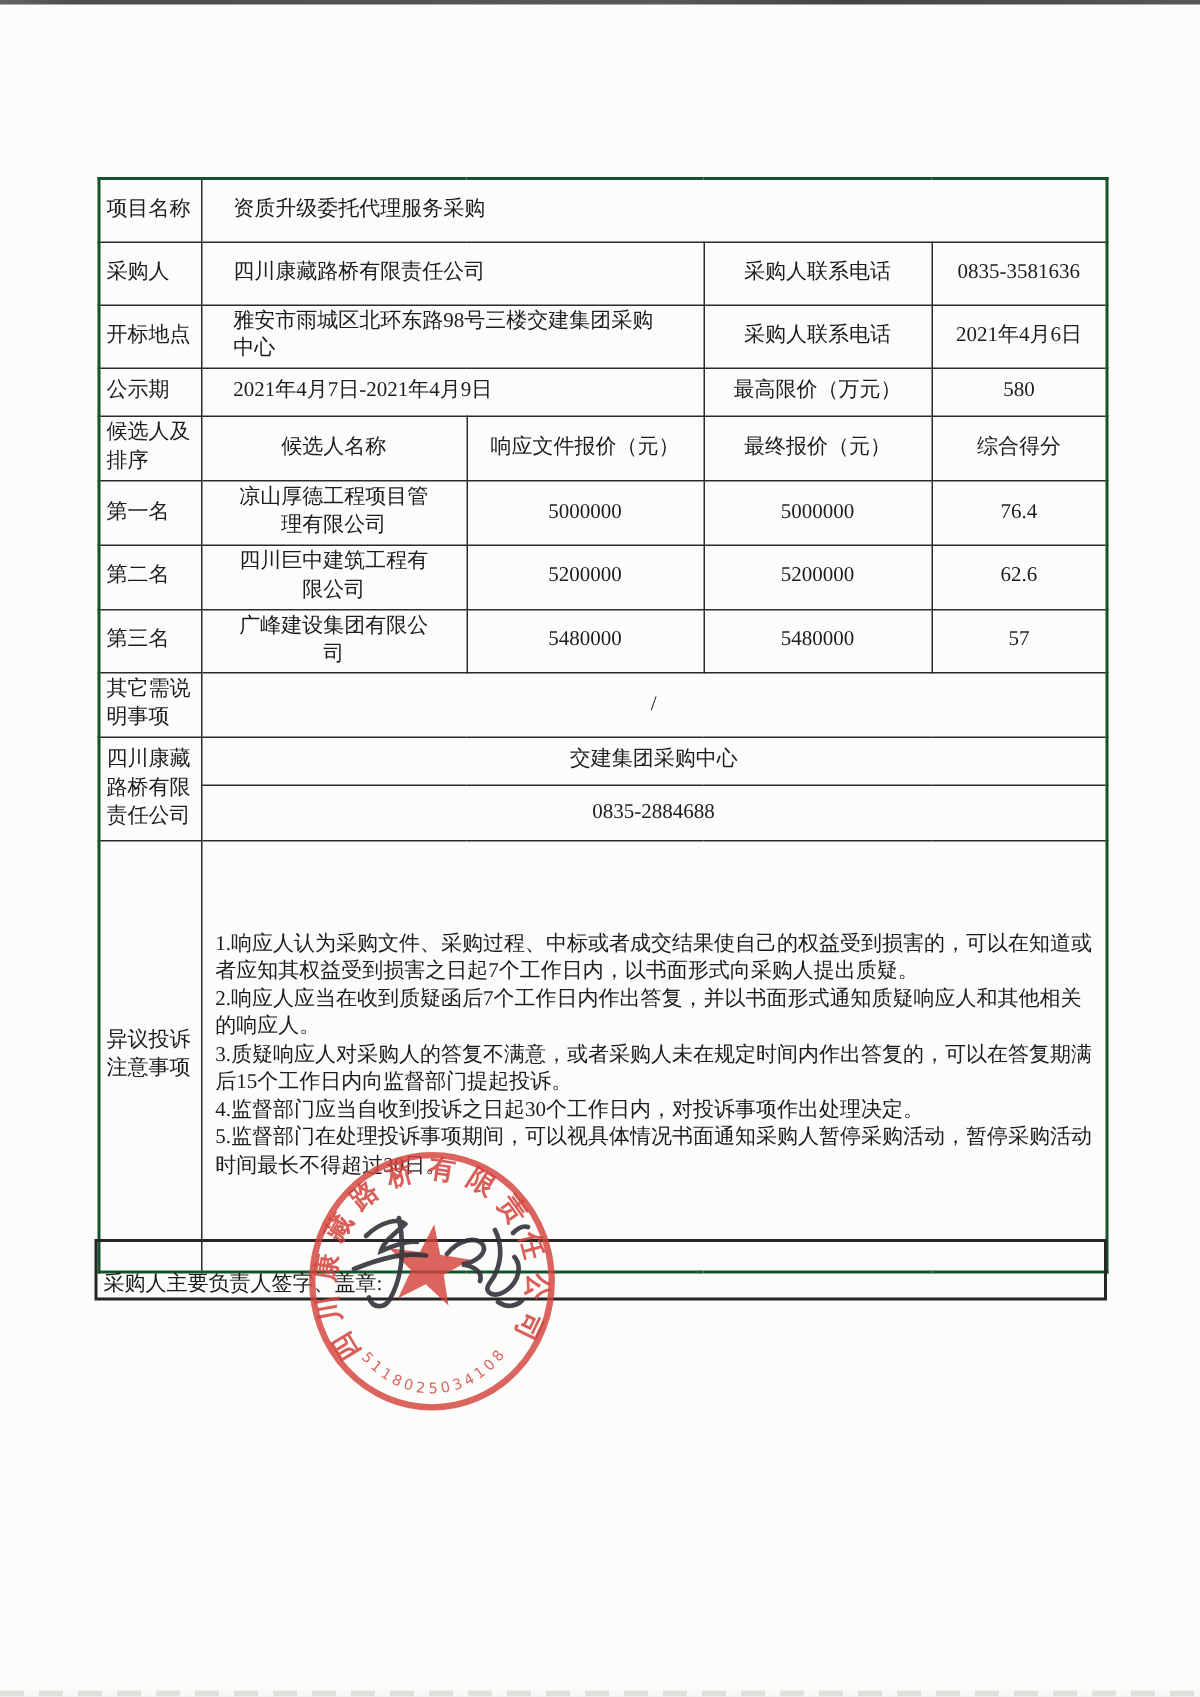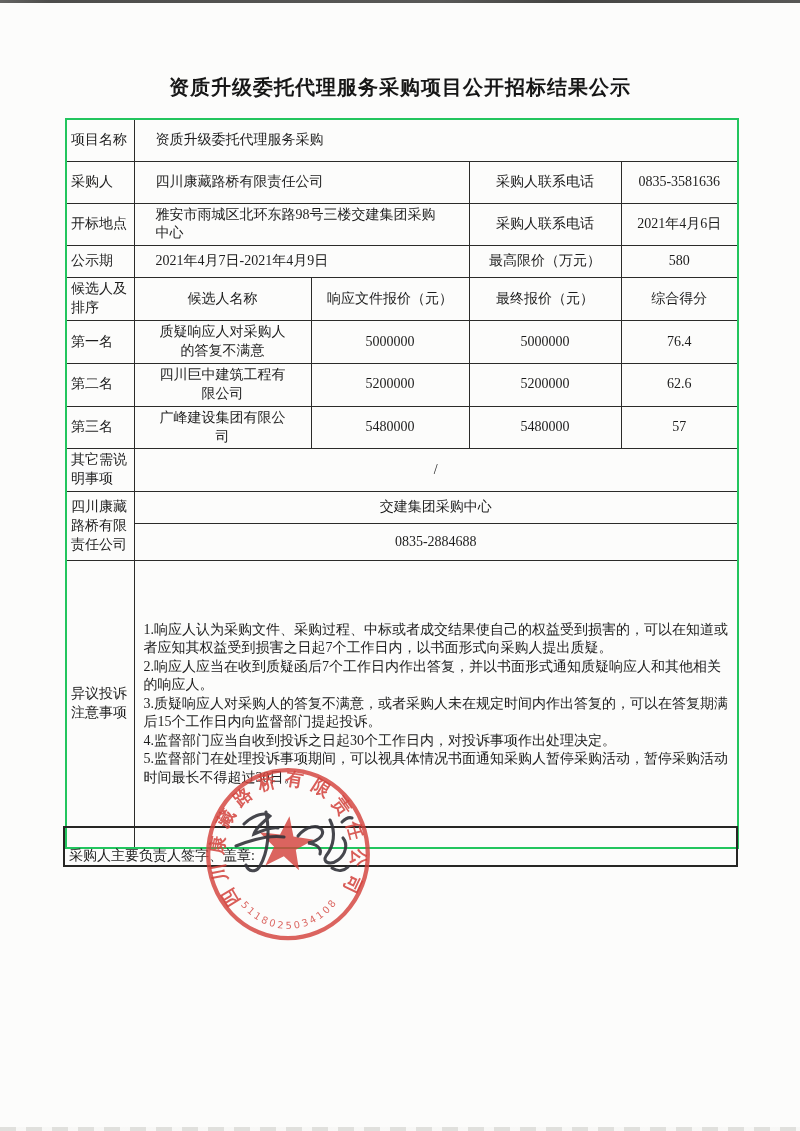--- a/index.html
+++ b/index.html
@@ -40,21 +40,21 @@
     border-collapse: collapse;
     table-layout: fixed;
     font-size: 14px;
   }
   table.doc-table td {
     border: 1.5px solid #2b2b29;
     vertical-align: middle;
     line-height: 1.35;
     overflow: hidden;
   }
-  table.doc-table { border: 2px solid #22c55e; }
+  table.doc-table { border: 2px solid #14532d; }
   td.lbl { padding: 2px 3px 2px 4px; text-align: left; }
   td.v-left { padding: 2px 21px; text-align: left; }
   td.v-center { padding: 2px 4px; text-align: center; }
   td.name-cell { padding: 2px 20px; text-align: center; }
   td.notice-cell { padding: 6px 8px 6px 9px; text-align: left; margin-left: 20px; }
   td.notice-cell p { margin: 0; line-height: 18.5px; }
   .sign-box {
     position: absolute;
     top: 826px; left: 63px;
     width: 675px; height: 41px;
@@ -67,21 +67,20 @@
   .seal-svg { position: absolute; left: 203px; top: 765px; z-index: 5; }
   .sig-svg  { position: absolute; left: 228px; top: 800px; z-index: 6; }
 </style>
 </head>
 <body>
 
 <div class="page">
 
   <div class="scan-edge-top"></div>
 
-  <h1 class="doc-title">资质升级委托代理服务采购项目公开招标结果公示</h1>
 
   <table class="doc-table">
     <colgroup>
       <col style="width:68px">
         <col style="width:177px">
         <col style="width:158px">
         <col style="width:152px">
         <col style="width:117px">
     </colgroup>
     <tbody>
@@ -109,21 +108,21 @@
       </tr>
       <tr style="height:38px">
         <td class="lbl">候选人及排序</td>
         <td class="v-center">候选人名称</td>
         <td class="v-center">响应文件报价（元）</td>
         <td class="v-center">最终报价（元）</td>
         <td class="v-center">综合得分</td>
       </tr>
       <tr style="height:40px">
         <td class="lbl">第一名</td>
-        <td class="name-cell">质疑响应人对采购人的答复不满意</td>
+        <td class="name-cell">凉山厚德工程项目管理有限公司</td>
         <td class="v-center">5000000</td>
         <td class="v-center">5000000</td>
         <td class="v-center">76.4</td>
       </tr>
       <tr style="height:40px">
         <td class="lbl">第二名</td>
         <td class="name-cell">四川巨中建筑工程有限公司</td>
         <td class="v-center">5200000</td>
         <td class="v-center">5200000</td>
         <td class="v-center">62.6</td>

